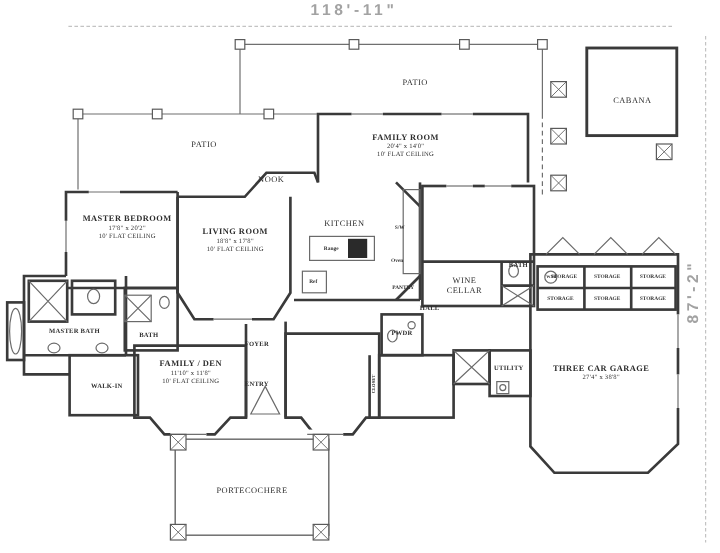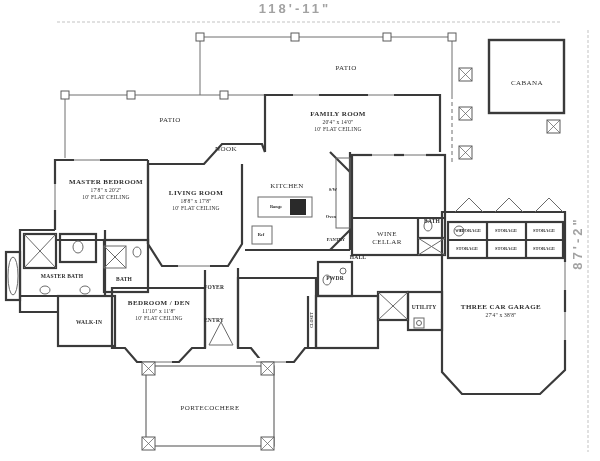--- a/index.html
+++ b/index.html
@@ -173,21 +173,21 @@
     <span class="rn">MASTER BEDROOM</span>
     <span class="rs">17'8" x 20'2"</span>
     <span class="rs">10' FLAT CEILING</span>
   </div>
   <div class="lbl" style="left:338px;top:122px">
     <span class="rn">FAMILY ROOM</span>
     <span class="rs">20'4" x 14'0"</span>
     <span class="rs">10' FLAT CEILING</span>
   </div>
   <div class="lbl" style="left:159px;top:311px">
-    <span class="rn">BEDROOM / DEN</span>
+    <span class="rn">FAMILY / DEN</span>
     <span class="rs">11'10" x 11'8"</span>
     <span class="rs">10' FLAT CEILING</span>
   </div>
   <div class="lbl" style="left:501px;top:311px">
     <span class="rn">THREE CAR GARAGE</span>
     <span class="rs">27'4" x 38'8"</span>
   </div>
 
   <div class="lbl name7" style="left:287px;top:187px">KITCHEN</div>
   <div class="lbl name7" style="left:226px;top:150px">NOOK</div>

